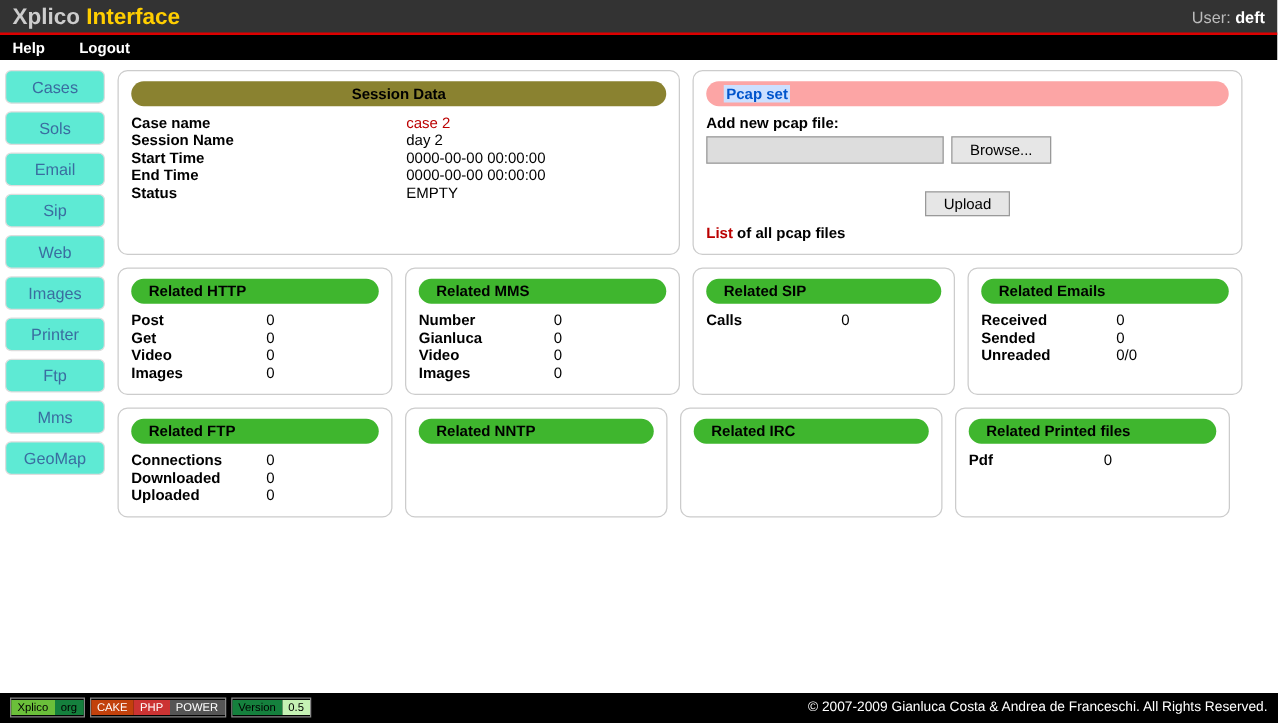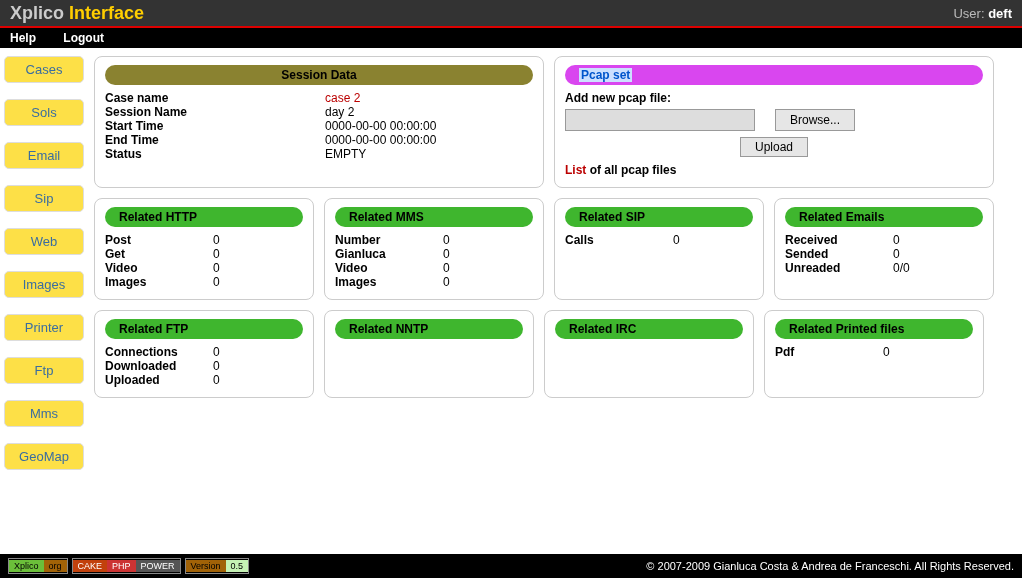--- a/index.html
+++ b/index.html
@@ -39,26 +39,26 @@
     min-height: 480px;
   }
   .sidebar {
     width: 80px;
     flex-shrink: 0;
   }
   .sidebar .navitem {
     border: 1px solid #ddd;
     border-radius: 5px;
     padding: 5px 4px;
-    margin-bottom: 16px;
+    margin-bottom: 6px;
     text-align: center;
     color: #3a6da0;
     font-size: 13px;
     cursor: pointer;
-    background: #fde047;
+    background: #5eead4;
   }
   .main {
     flex: 1;
     margin-left: 10px;
     display: flex;
     flex-wrap: wrap;
     gap: 10px;
     align-content: flex-start;
   }
   .panel {
@@ -72,32 +72,32 @@
   .panel-right { width: 440px; }
   .panel-mini { width: 210px; }
   .pill {
     border-radius: 10px;
     padding: 3px 14px;
     font-weight: bold;
     font-size: 12px;
     margin-bottom: 6px;
   }
   .pill-olive { background: #8a8230; color: #000; text-align: center; }
-  .pill-orange { background: #d946ef; color: #0055cc; }
+  .pill-orange { background: #fca5a5; color: #0055cc; }
   .pill-orange .sel { background: #cce0ff; padding:0 2px;}
   .pill-green { background: #3fb62e; color: #000; }
   .kv { display: flex; }
   .kv .k { width: 220px; font-weight: bold; }
   .kv .v {}
   .kv .v.red { color: #b00; }
   .stats .row { display: flex; }
   .stats .row .lbl { width: 108px; font-weight: bold; }
   .stats .row .val { width: 40px; }
   .pcap-label { font-weight: bold; margin: 4px 0; }
-  .file-row { display:flex; gap:20px; margin-bottom:6px;}
+  .file-row { display:flex; gap:6px; margin-bottom:22px;}
   .file-input {
     width: 190px; height: 22px;
     background: #ddd; border:1px solid #999;
   }
   .btn {
     background: #e6e6e6;
     border: 1px solid #999;
     padding: 2px 14px;
     font-size: 12px;
     cursor: pointer;
@@ -119,21 +119,21 @@
   .badge {
     border:1px solid #888;
     font-size:9px;
     padding:0;
     height:16px;
     display:flex;
     align-items:center;
   }
   .badge span { padding:1px 5px; }
   .bg-green { background:#6bbf3a; color:#000;}
-  .bg-white { background:#a16207; color:#000;text-align:center;}
+  .bg-white { background:#15803d; color:#000;text-align:center;}
   .bg-orange { background:#c2410c; color:#fff;}
   .bg-gray { background:#555; color:#fff;}
   .bg-red { background:#cc3333; color:#fff;}
   .bg-lightgreen { background:#c5f2b4; color:#000;}
 </style>
 </head>
 <body>
 
 <div class="topbar">
   <div class="brand">

